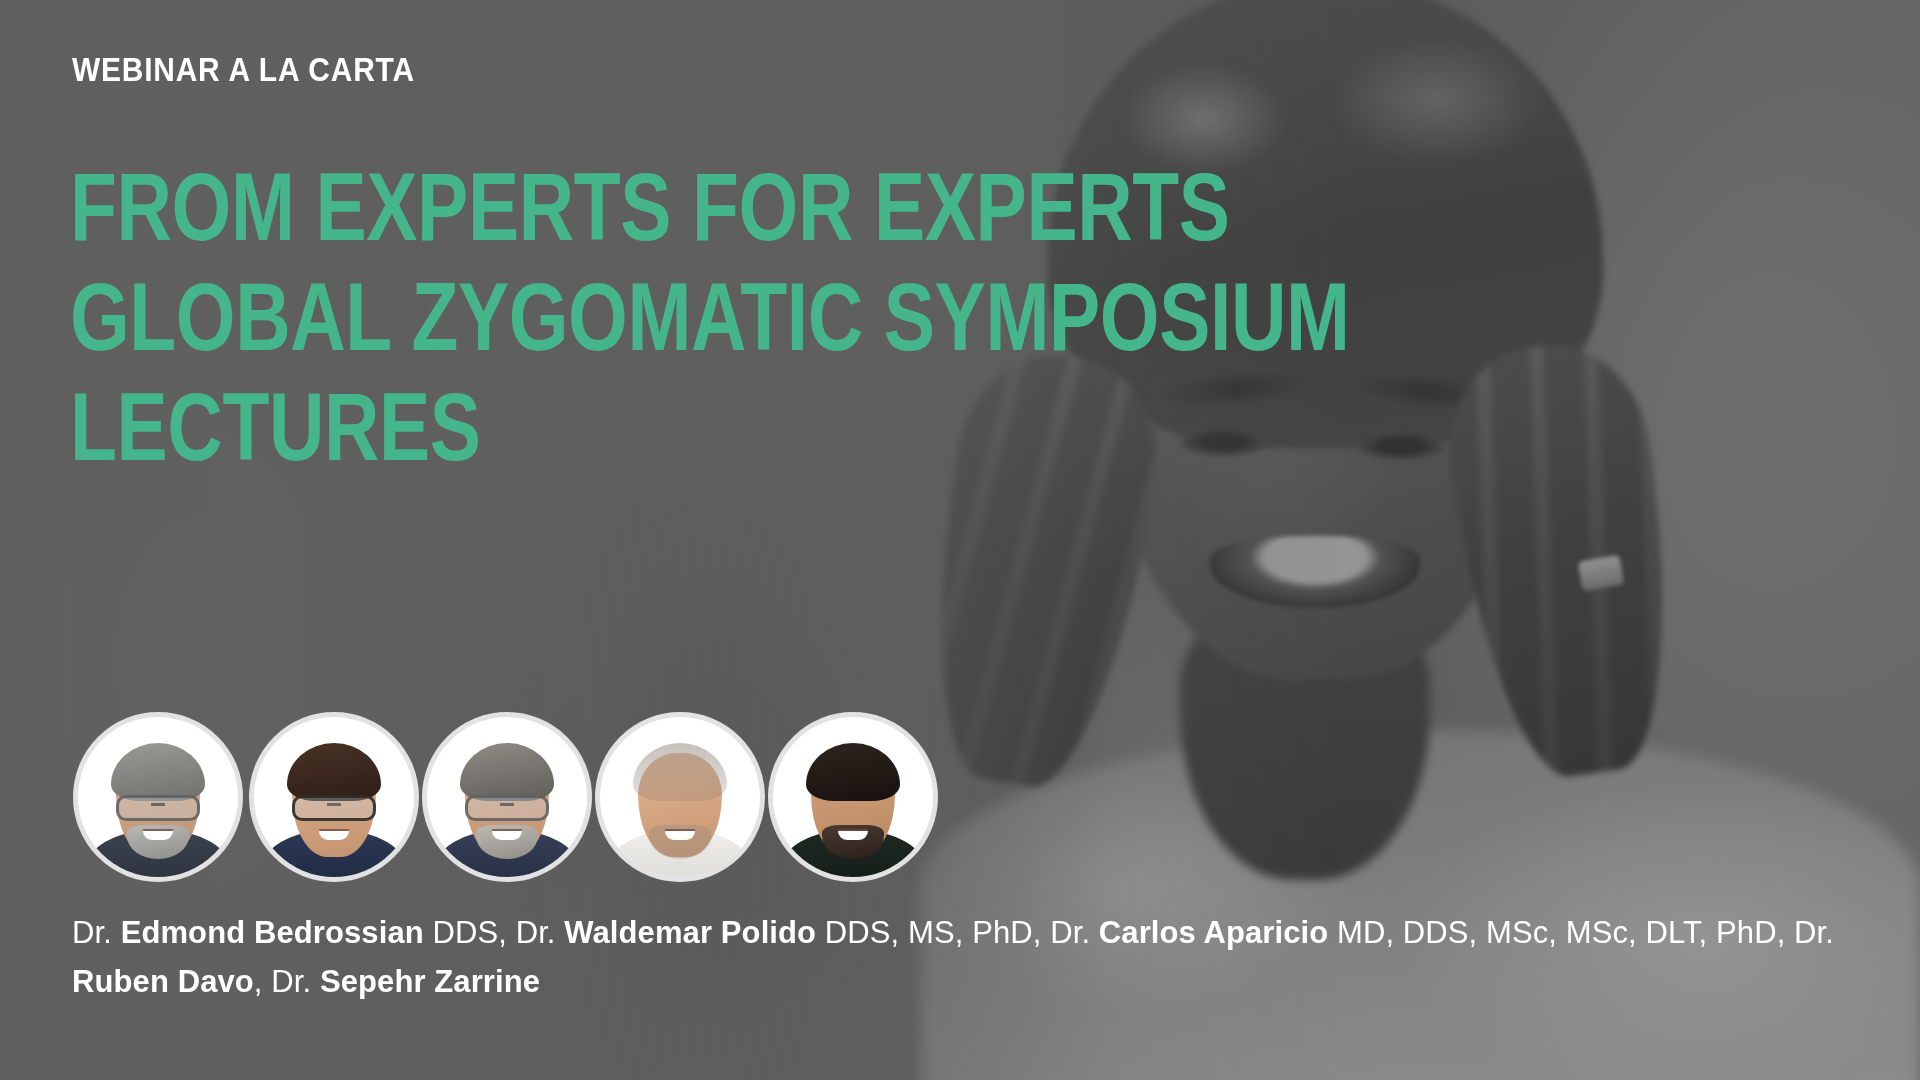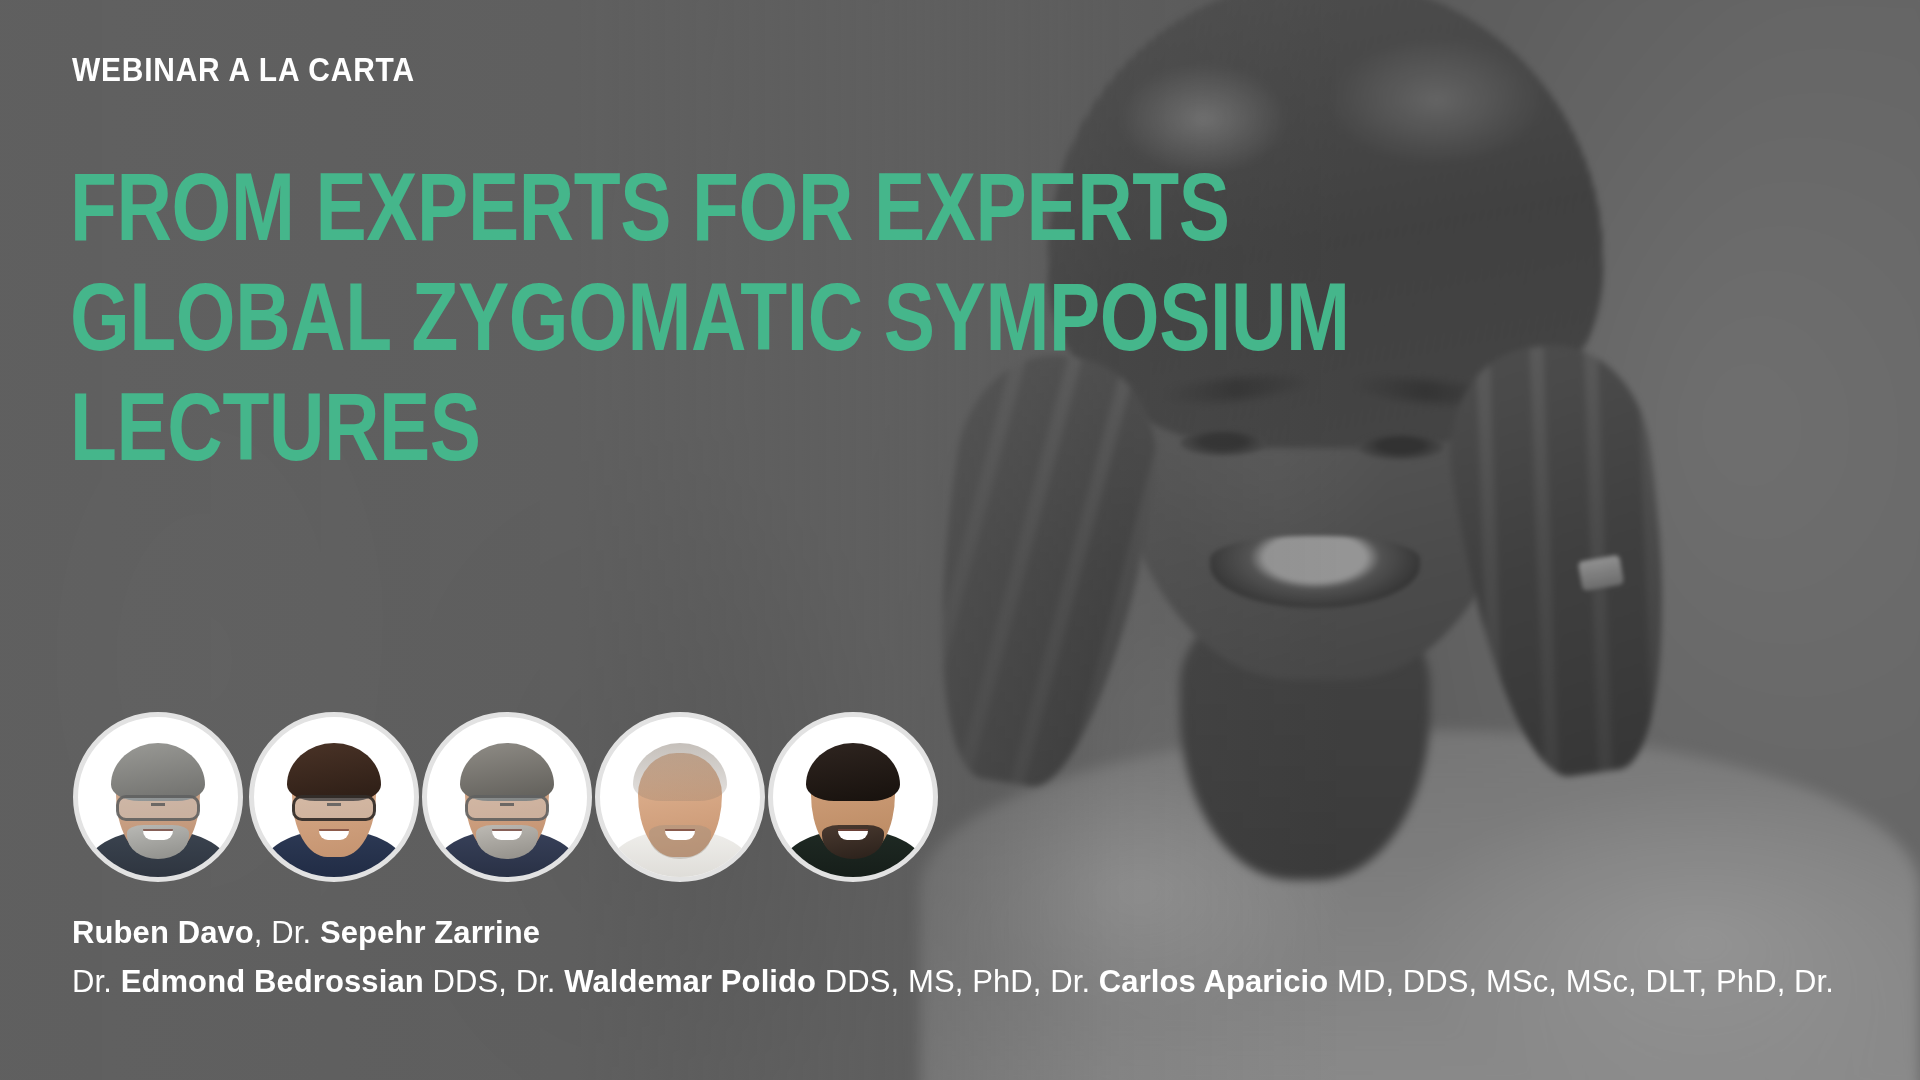--- a/index.html
+++ b/index.html
@@ -328,18 +328,18 @@
             <div class="p-neck"></div>
             <div class="p-head"></div>
           <div class="p-hair"></div>
             <div class="p-beard"></div>
             <div class="p-mouth"></div>
         </div>
       </div>
     </div>
 
     <div class="credits">
+      <div>Dr. <b>Edmond Bedrossian</b> DDS, Dr. <b>Waldemar Polido</b> DDS, MS, PhD, Dr. <b>Carlos Aparicio</b> MD, DDS, MSc, MSc, DLT, PhD, Dr.</div>
       <div><b>Ruben Davo</b>, Dr. <b>Sepehr Zarrine</b></div>
-      <div>Dr. <b>Edmond Bedrossian</b> DDS, Dr. <b>Waldemar Polido</b> DDS, MS, PhD, Dr. <b>Carlos Aparicio</b> MD, DDS, MSc, MSc, DLT, PhD, Dr.</div>
     </div>
 
   </div>
 </div>
 
 </body></html>

